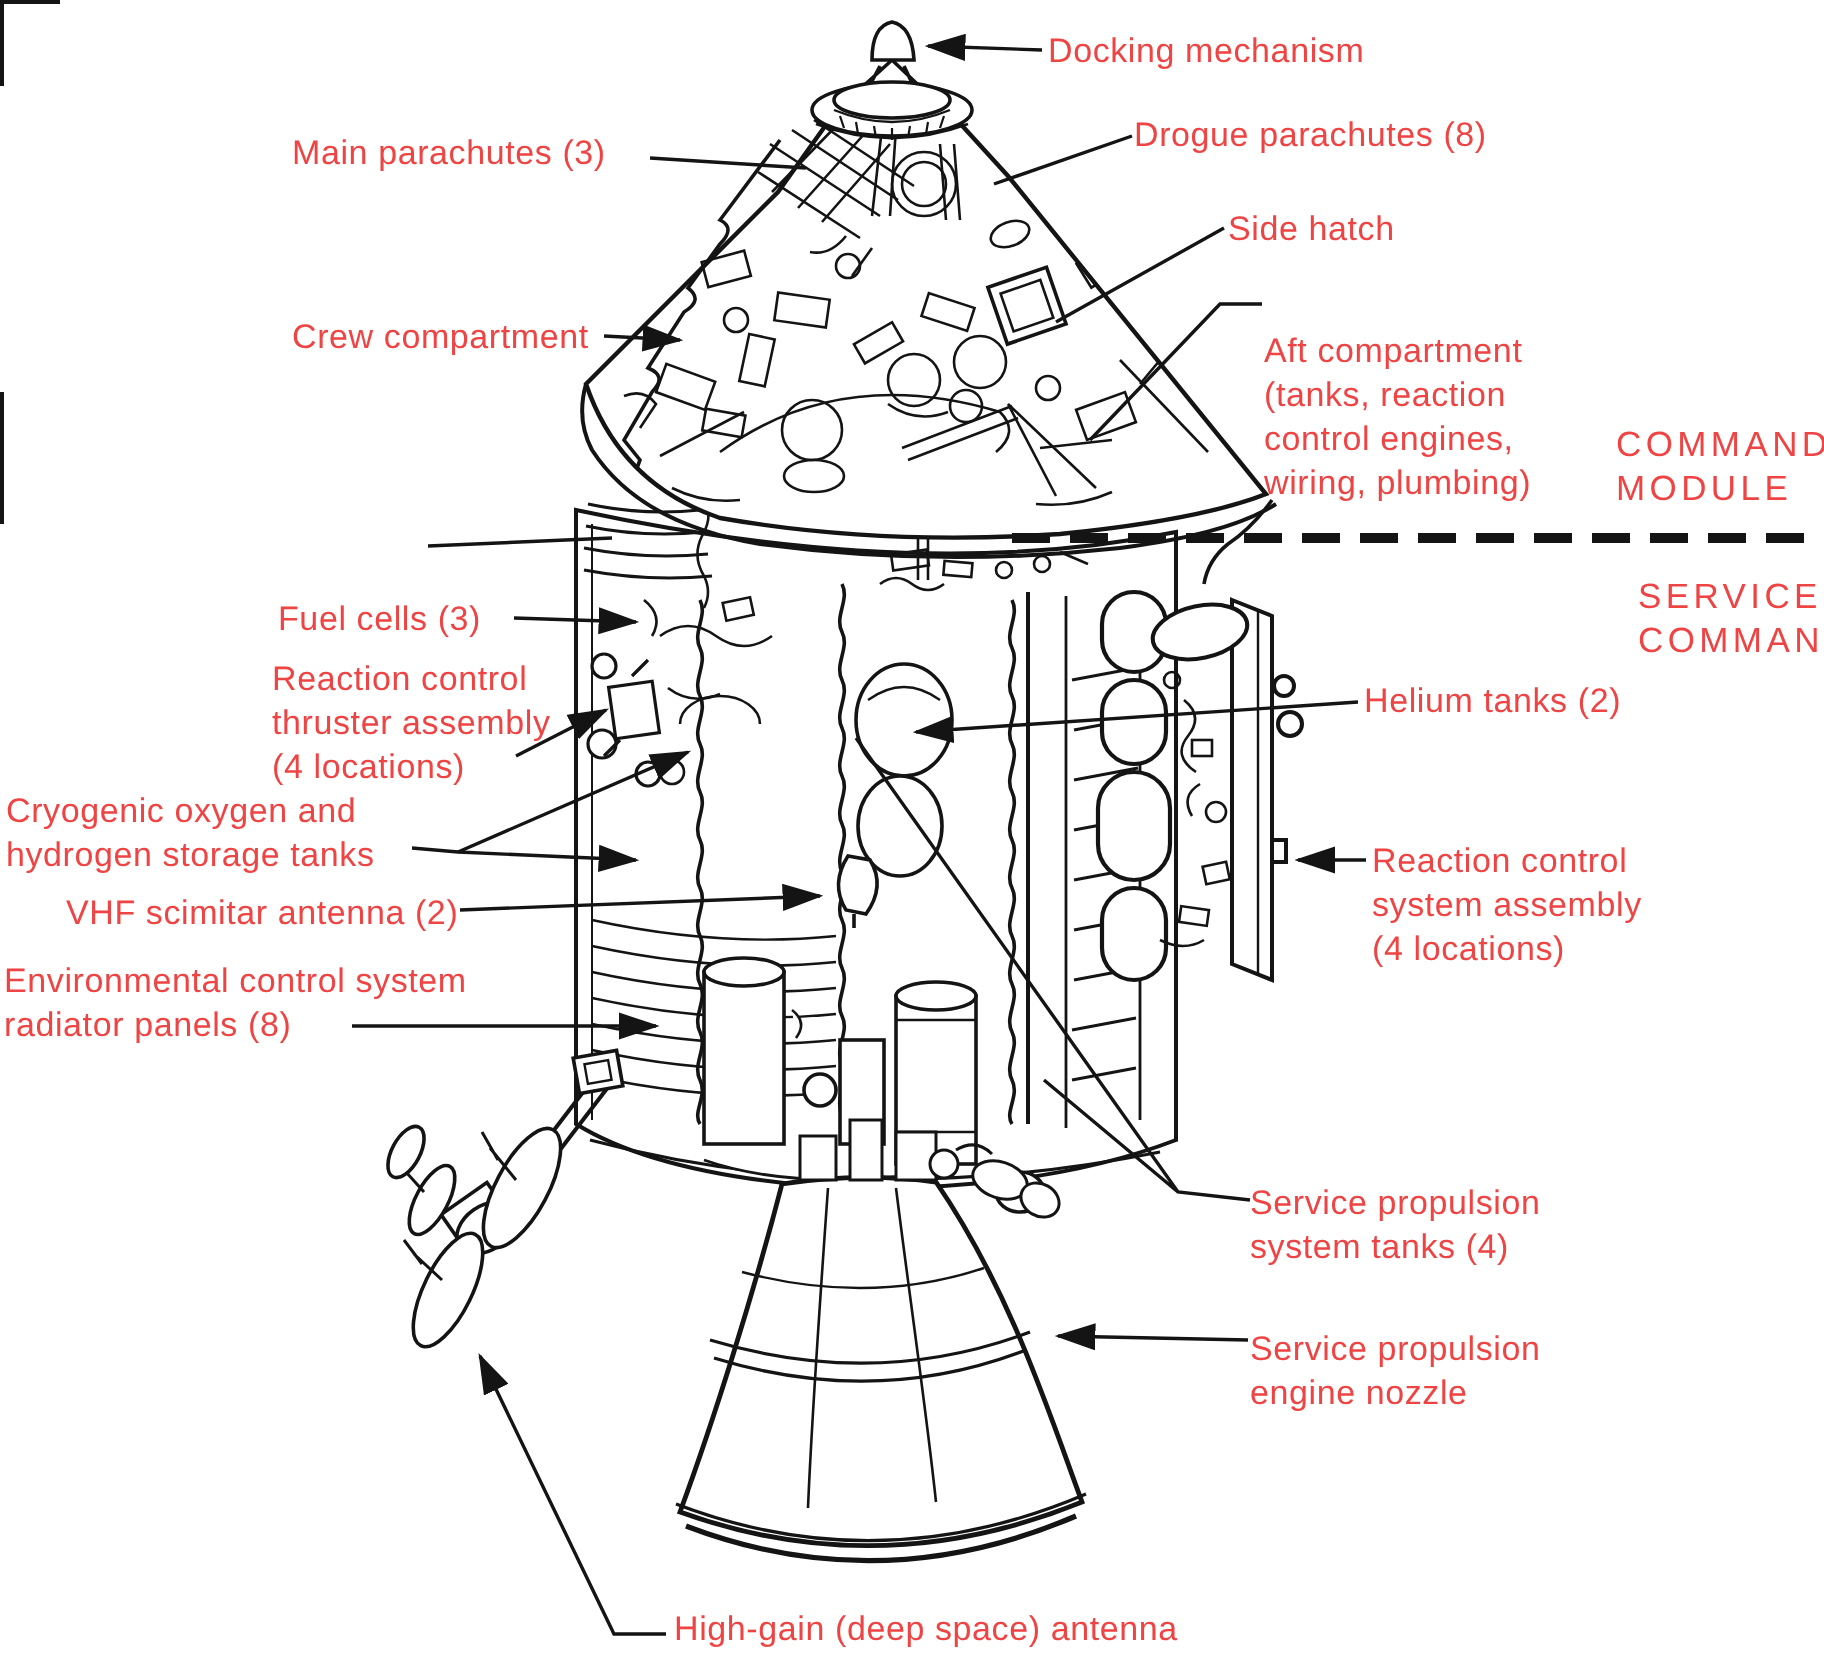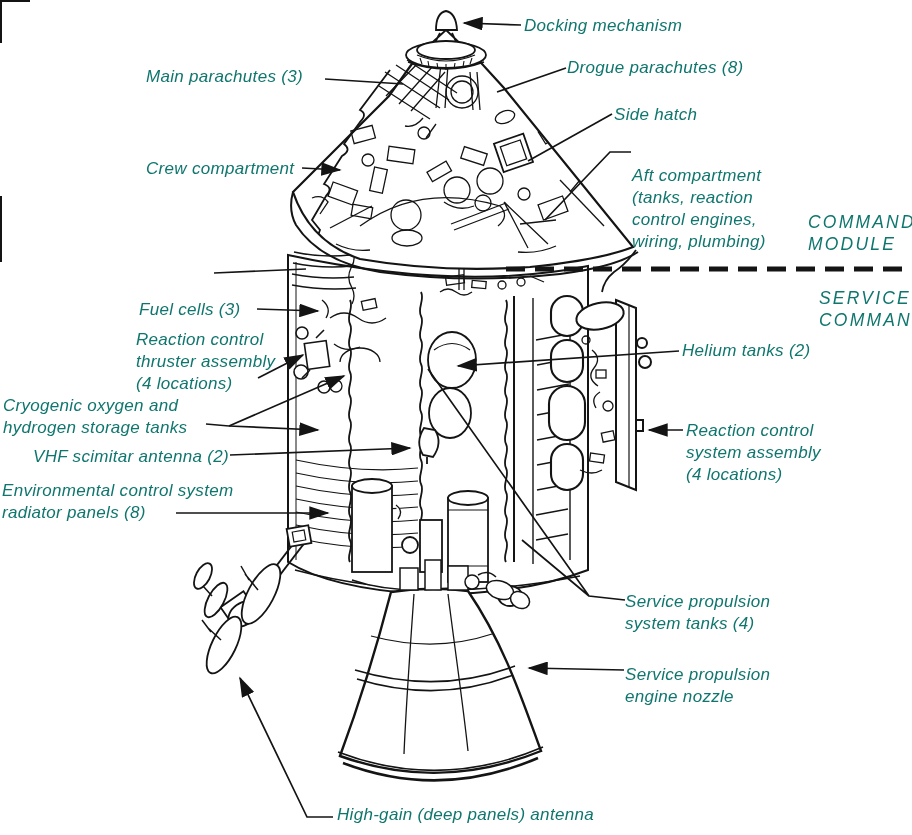--- a/index.html
+++ b/index.html
@@ -3,21 +3,21 @@
 <meta charset="utf-8">
 <style>
   html,body{margin:0;padding:0;background:#ffffff;}
   .stage{
     position:relative;width:912px;height:835px;background:#ffffff;overflow:hidden;
     font-family:"Liberation Sans", sans-serif;color:#141414;
   }
   .stage svg{position:absolute;left:0;top:0;}
   .lbl{
     position:absolute;font-size:17px;line-height:22px;letter-spacing:.3px;
-    white-space:pre-line;color:#0f766e;font-style:italic;
+    white-space:pre-line;color:#ef4444;
   }
   .heading{font-size:17.5px;letter-spacing:2.2px;line-height:22px;}
   
   #lbl-docking{left:524px;top:15px;}
   #lbl-main-para{left:146px;top:66px;}
   #lbl-drogue{left:567px;top:57px;}
   #lbl-hatch{left:614px;top:104px;}
   #lbl-crew{left:146px;top:158px;}
   #lbl-aft{left:632px;top:142px;margin-top:23px;}
   #lbl-cm{left:808px;top:211px;}
@@ -337,15 +337,15 @@
 <div class="lbl" id="lbl-vhf">VHF scimitar antenna (2)</div>
 <div class="lbl" id="lbl-env">Environmental control system
 radiator panels (8)</div>
 <div class="lbl" id="lbl-rcs-assy">Reaction control
 system assembly
 (4 locations)</div>
 <div class="lbl" id="lbl-sps-tanks">Service propulsion
 system tanks (4)</div>
 <div class="lbl" id="lbl-sps-nozzle">Service propulsion
 engine nozzle</div>
-<div class="lbl" id="lbl-highgain">High-gain (deep panels) antenna</div>
+<div class="lbl" id="lbl-highgain">High-gain (deep space) antenna</div>
 
 </div>
 
 </body></html>

